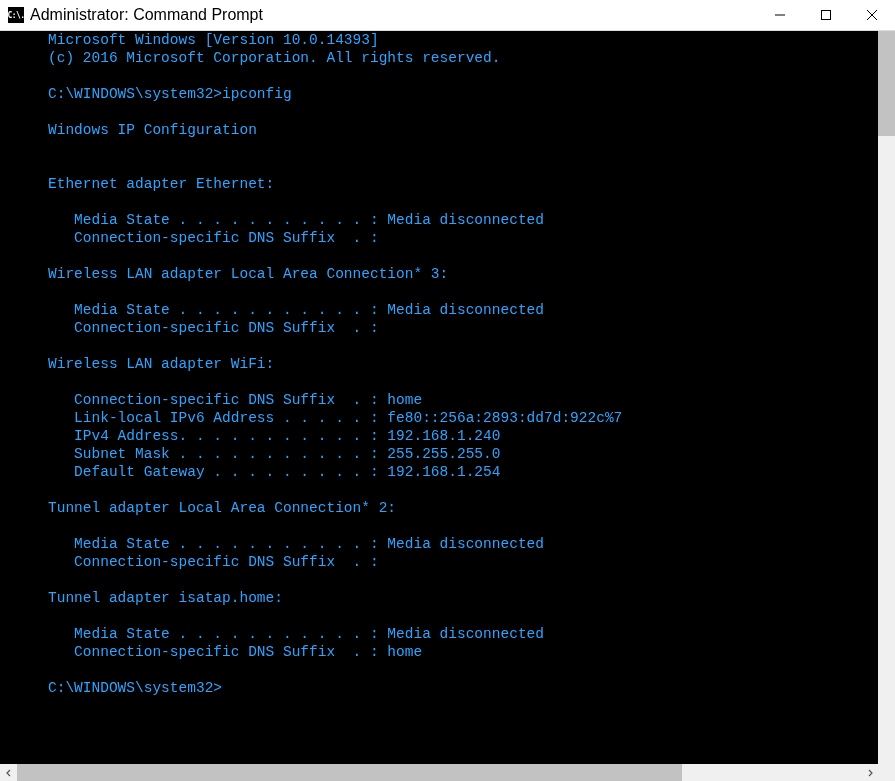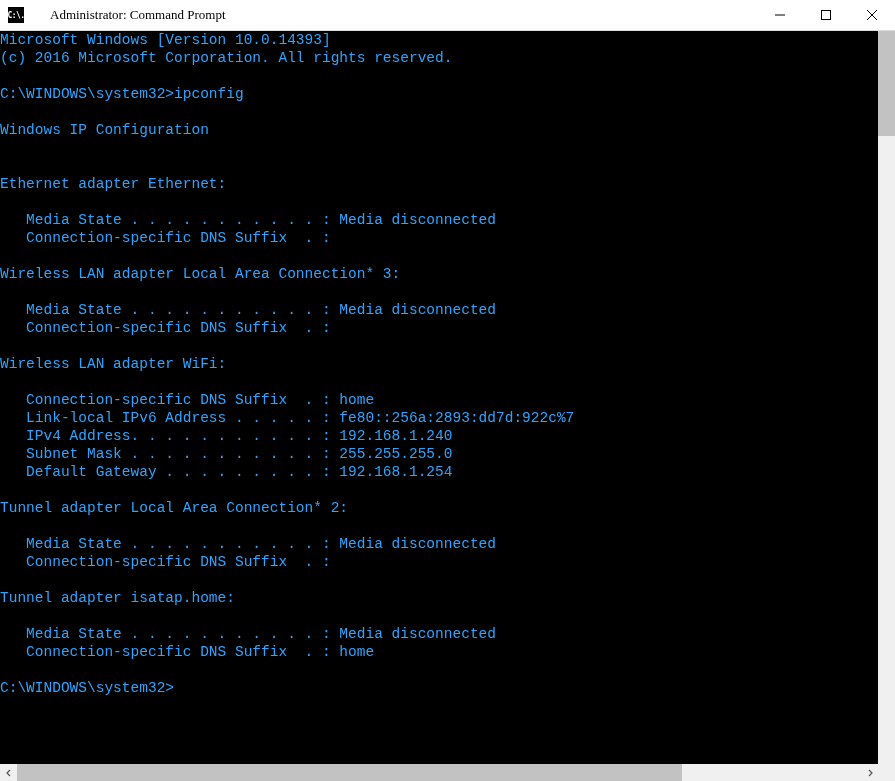--- a/index.html
+++ b/index.html
@@ -31,24 +31,23 @@
     align-items: center;
     justify-content: center;
     color: #fff;
     font-size: 8px;
     font-family: Consolas, monospace;
     font-weight: bold;
     letter-spacing: -0.5px;
   }
   .titlebar-text {
     flex: 1;
-    font-family: Liberation Serif, serif;
-    font-size: 13px;
+    font-family: Liberation Sans, sans-serif;
+    font-size: 16px;
     color: #000;
-    margin-left: 20px;
   }
   .win-controls { display: flex; height: 100%; }
   .win-btn {
     width: 46px;
     height: 100%;
     display: flex;
     align-items: center;
     justify-content: center;
     font-family: 'Segoe UI', sans-serif;
   }
@@ -63,20 +62,21 @@
   .console {
     flex: 1;
     background: #000;
     color: #2fa4ff;
     font-family: Consolas, 'Courier New', monospace;
     font-size: 14.5px;
     line-height: 18px;
     white-space: pre;
     padding: 0;
     overflow: hidden;
+    margin-left: 48px;
   }
   .vscroll {
     width: 17px;
     background: #f0f0f0;
     position: relative;
   }
   .vscroll-thumb {
     position: absolute;
     top: 0;
     left: 0;

